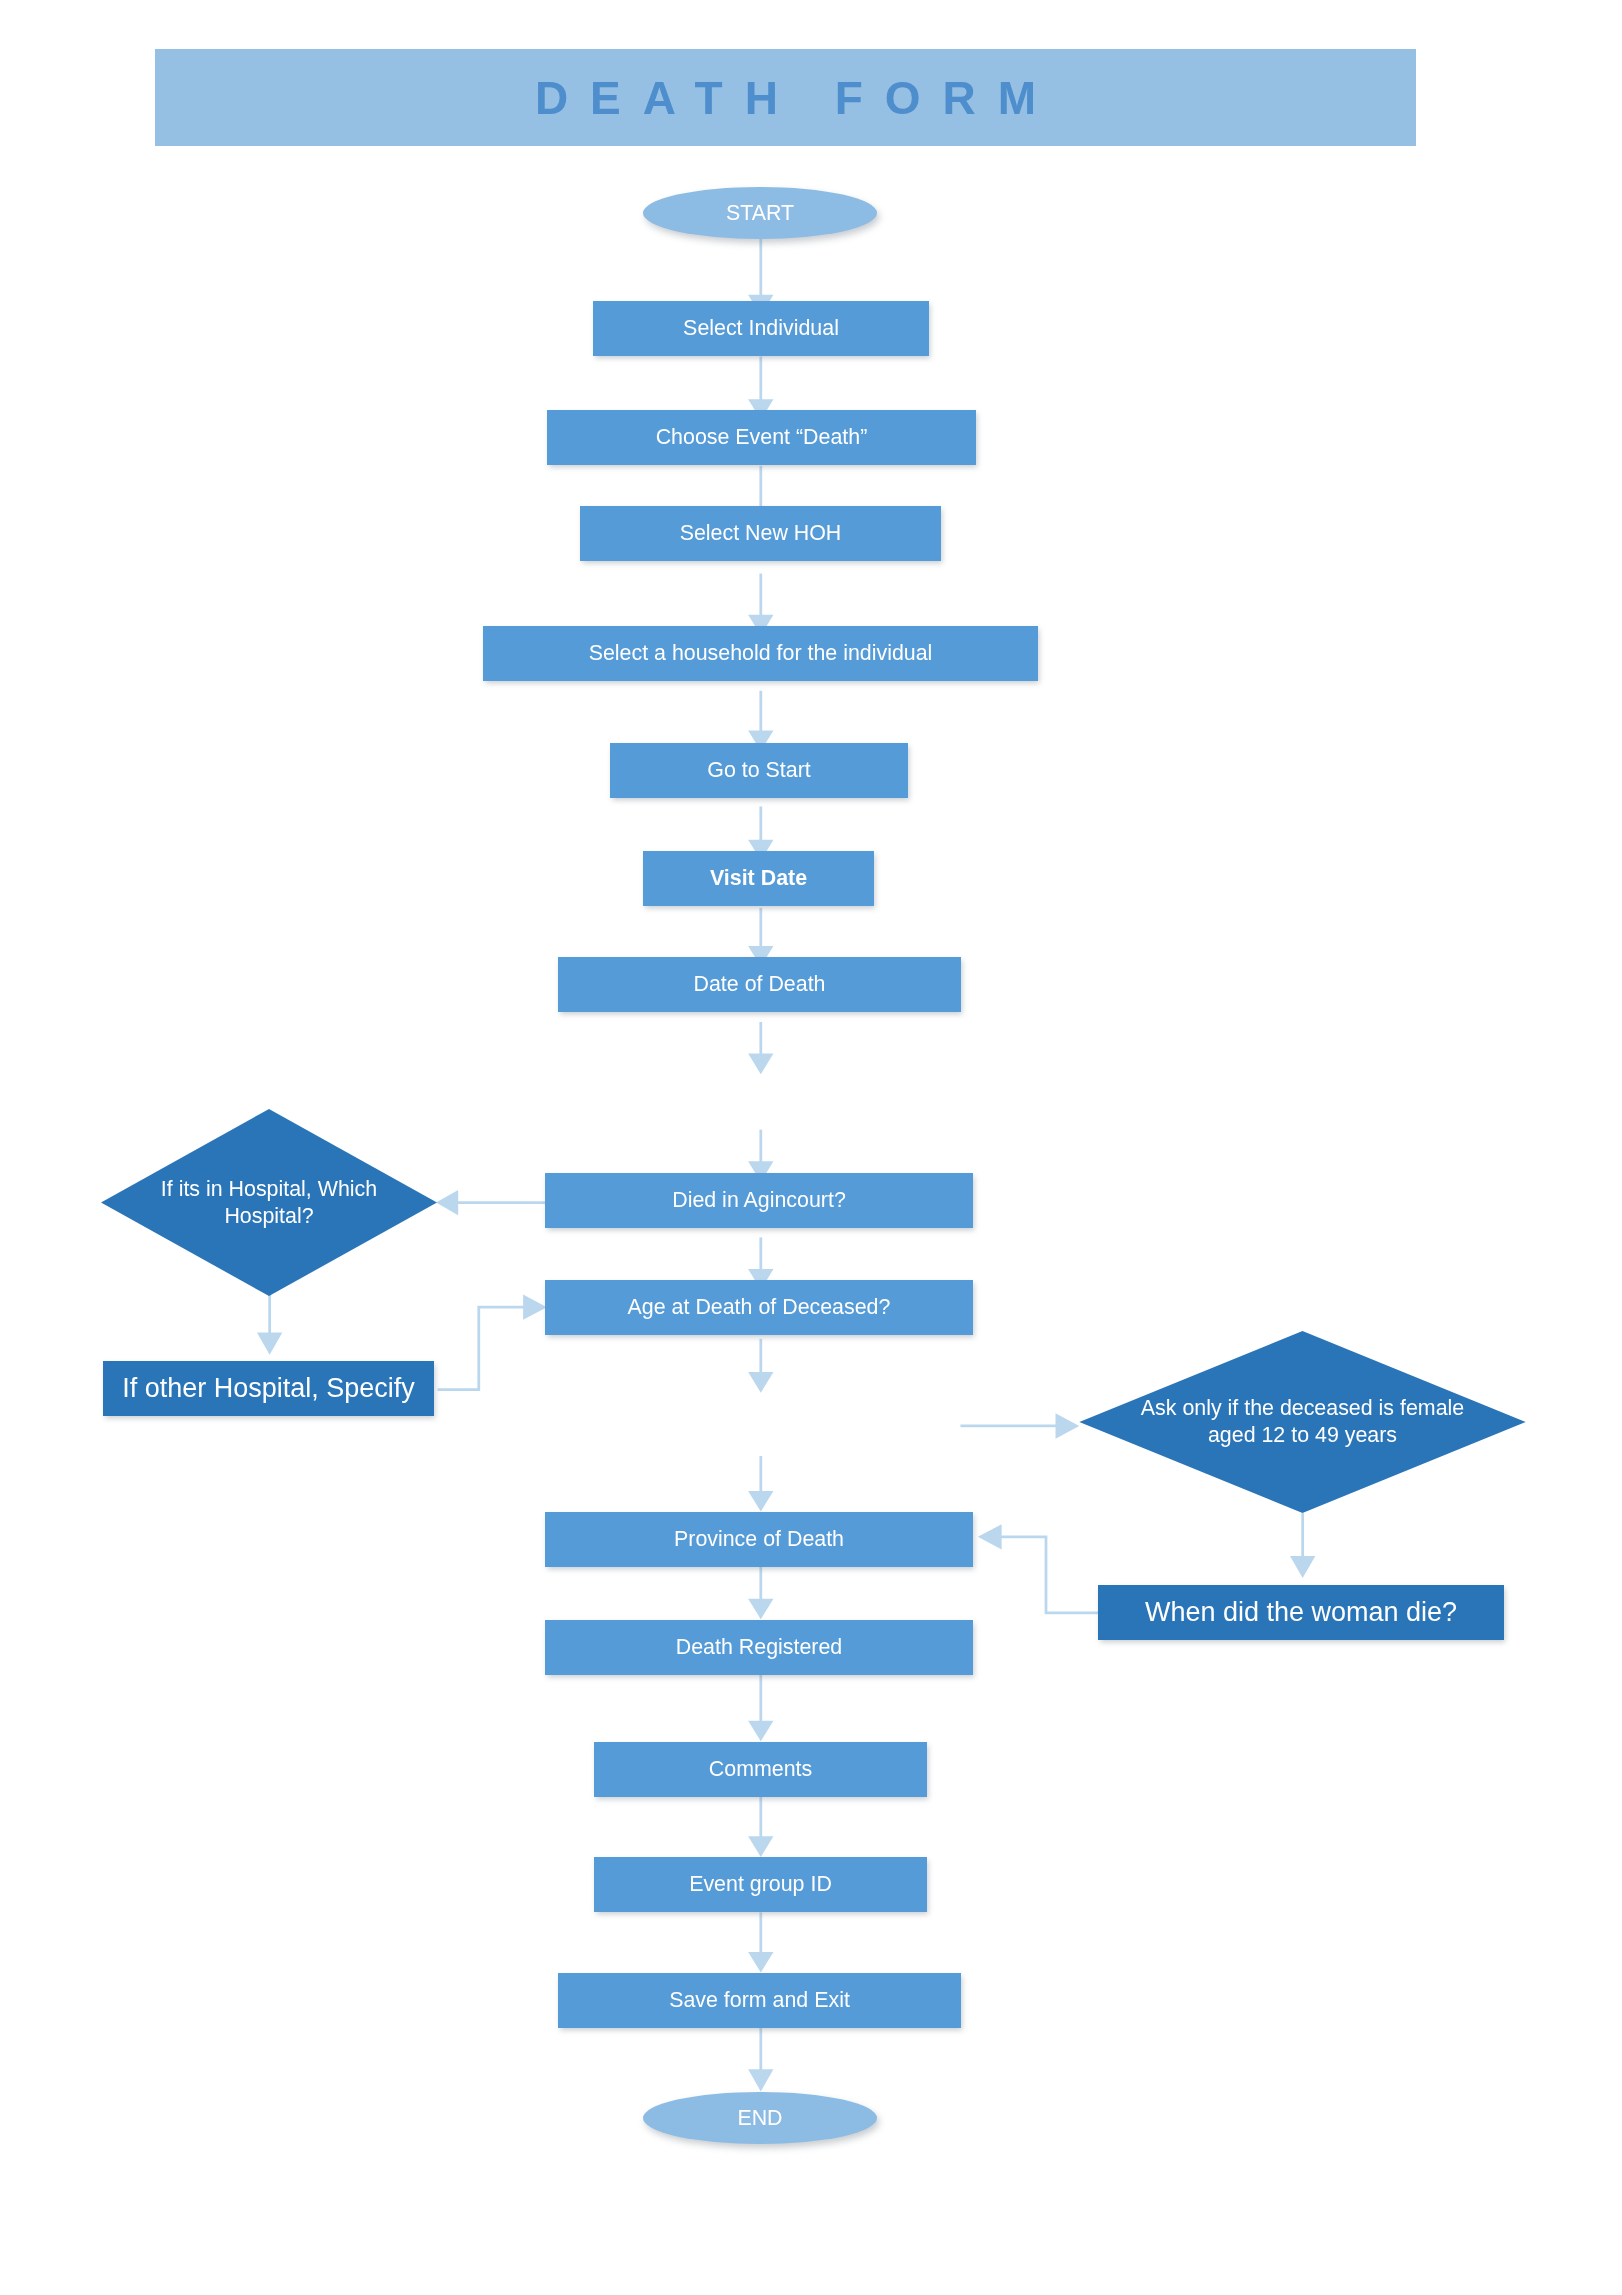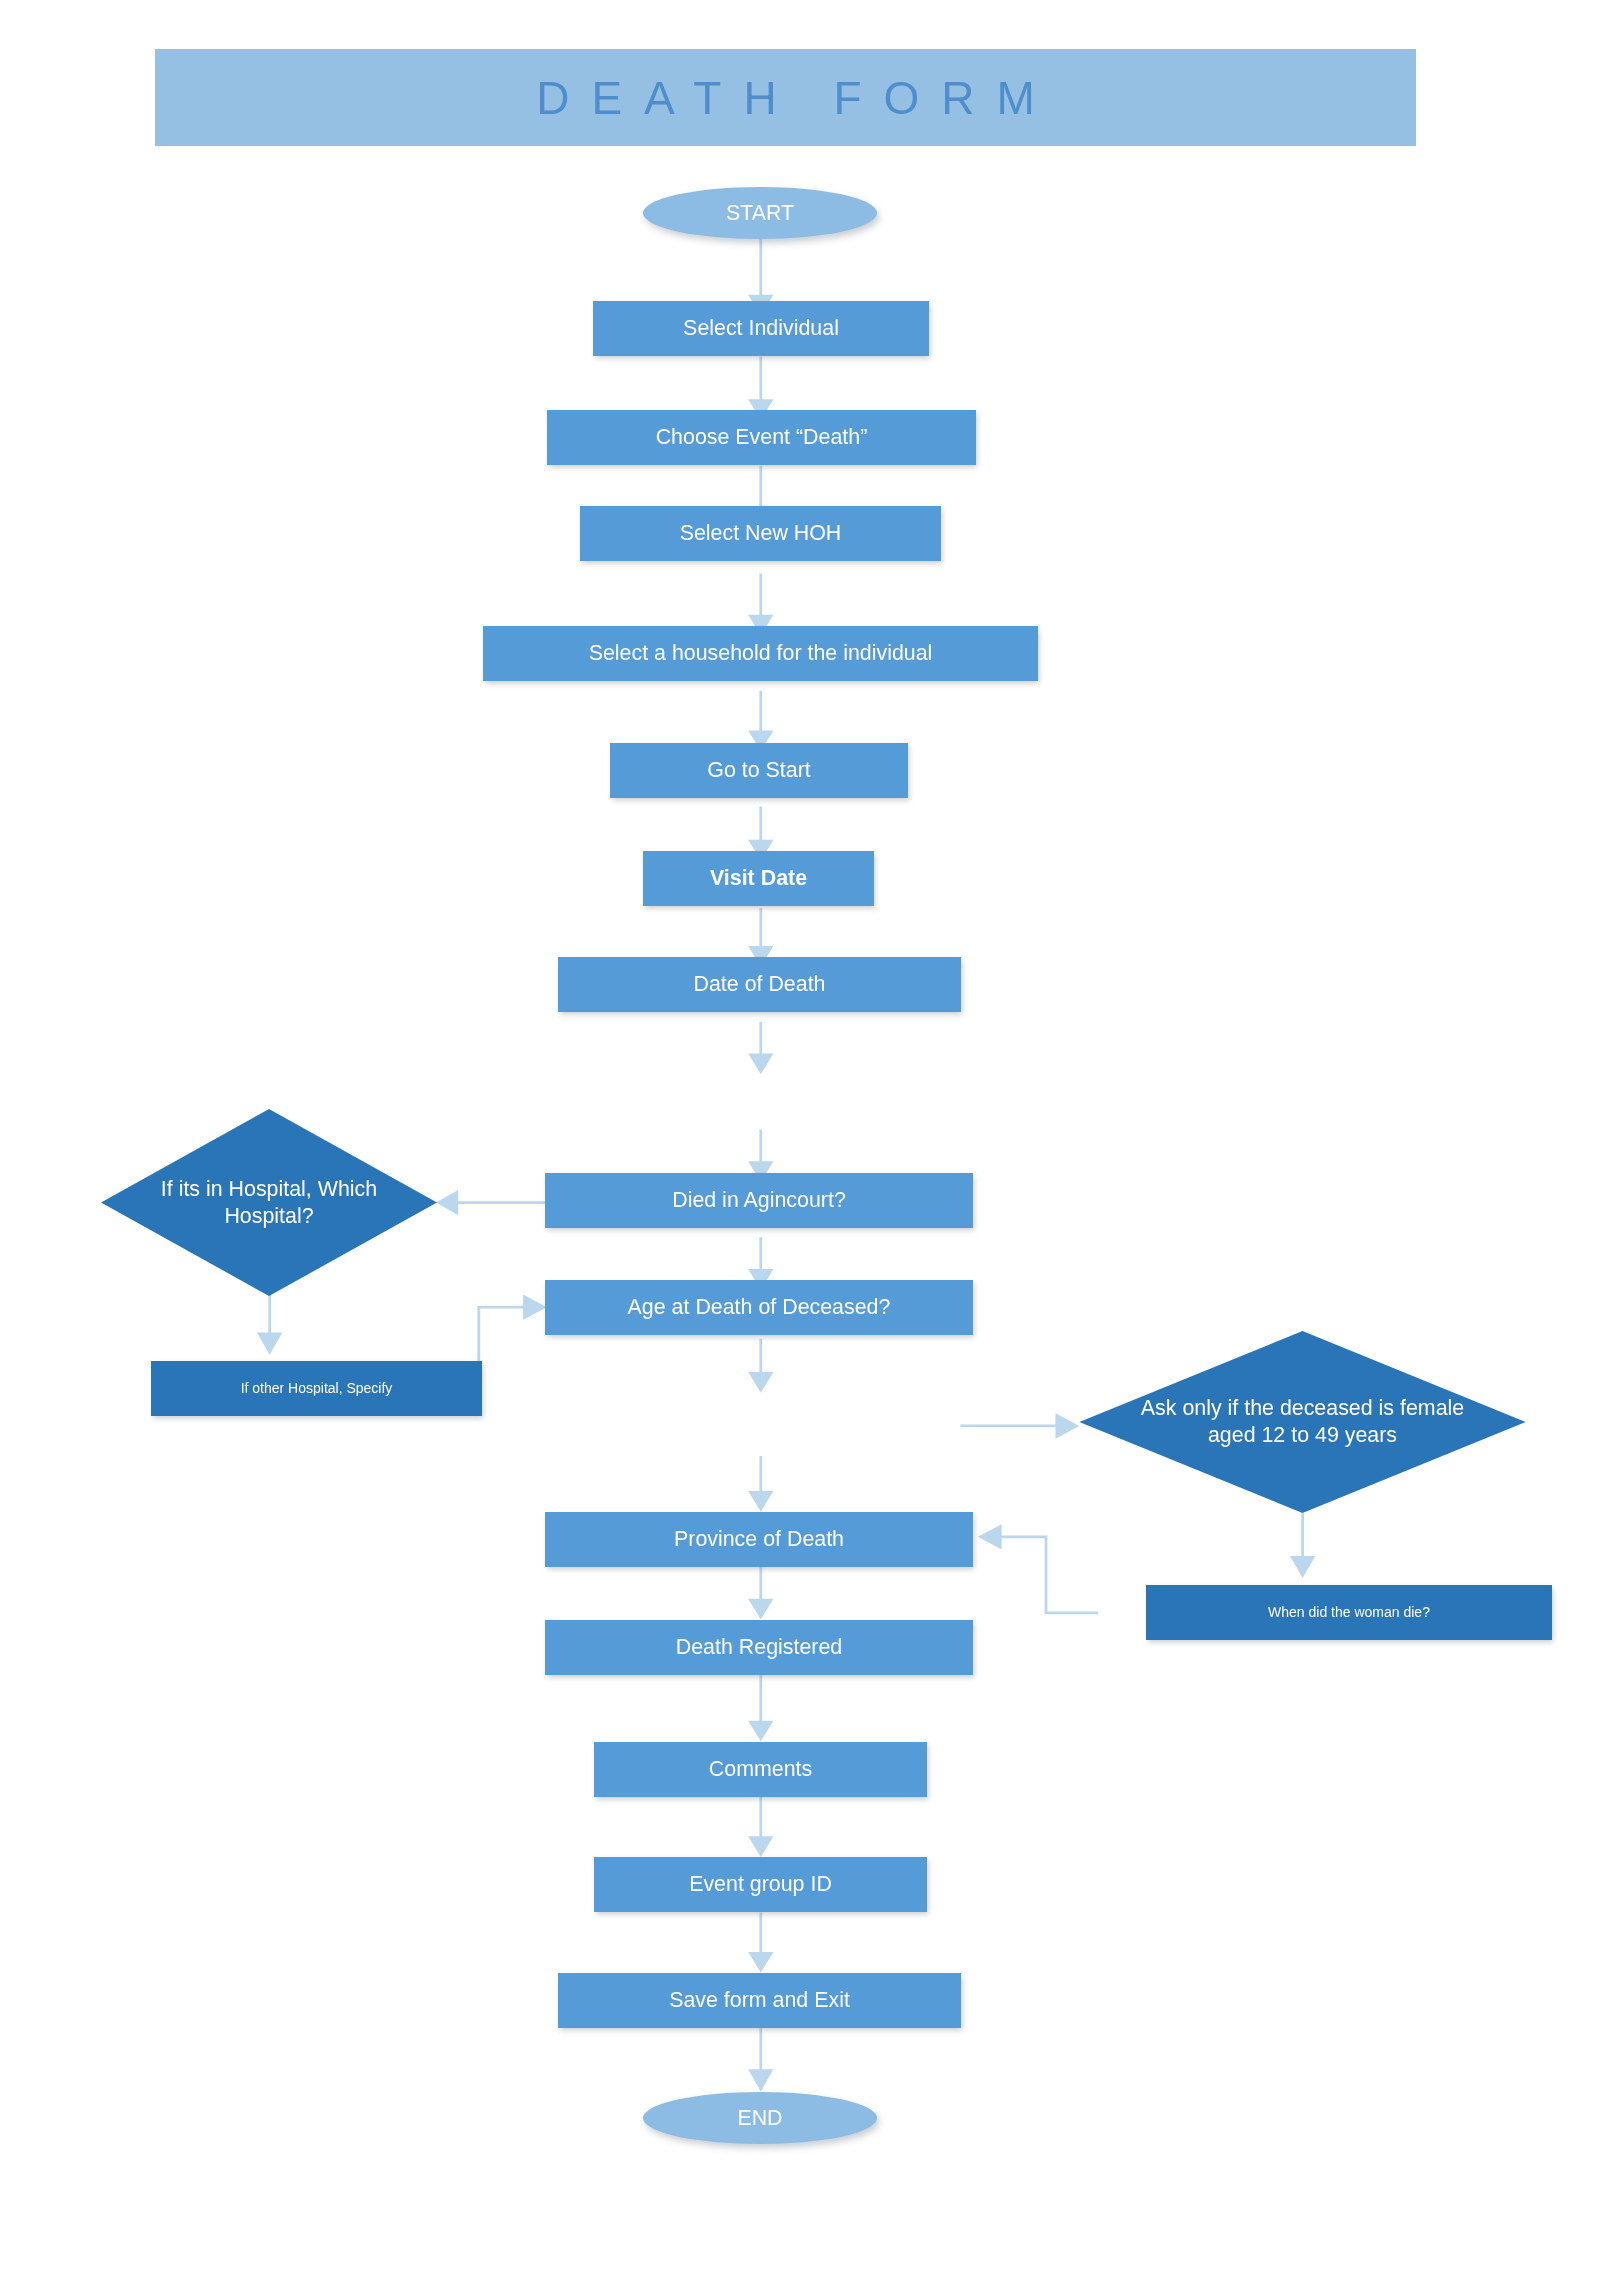--- a/index.html
+++ b/index.html
@@ -28,21 +28,21 @@
     height: 97px;
     background: #95C0E4;
     display: flex;
     align-items: center;
     justify-content: center;
   }
   #title-text {
     font-size: 46px;
     letter-spacing: 22px;
     color: #4E8ECC;
-    font-weight: 400;
+    font-weight: 700;
     text-indent: 22px;
     white-space: nowrap;
   }
 
   
   .node {
     position: absolute;
     box-sizing: border-box;
     display: flex;
     align-items: center;
@@ -52,23 +52,22 @@
     line-height: 1.22;
     z-index: 3;
   }
   .proc {
     background: #559BD7;
     font-size: 21.4px;
     box-shadow: 2.4px 3.2px 5.5px rgba(120,130,140,0.40);
   }
   .proc-dark {
     background: #2A75B8;
-    font-size: 14px;
+    font-size: 27px;
     box-shadow: 2.4px 3.2px 5.5px rgba(120,130,140,0.40);
-    margin-left: 48px;
   }
   .term {
     background: #8CBBE4;
     border-radius: 50%;
     font-size: 21.4px;
     box-shadow: 2.4px 4px 7.1px rgba(120,130,140,0.40);
   }
   .diamond-wrap {
     position: absolute;
     z-index: 3;

